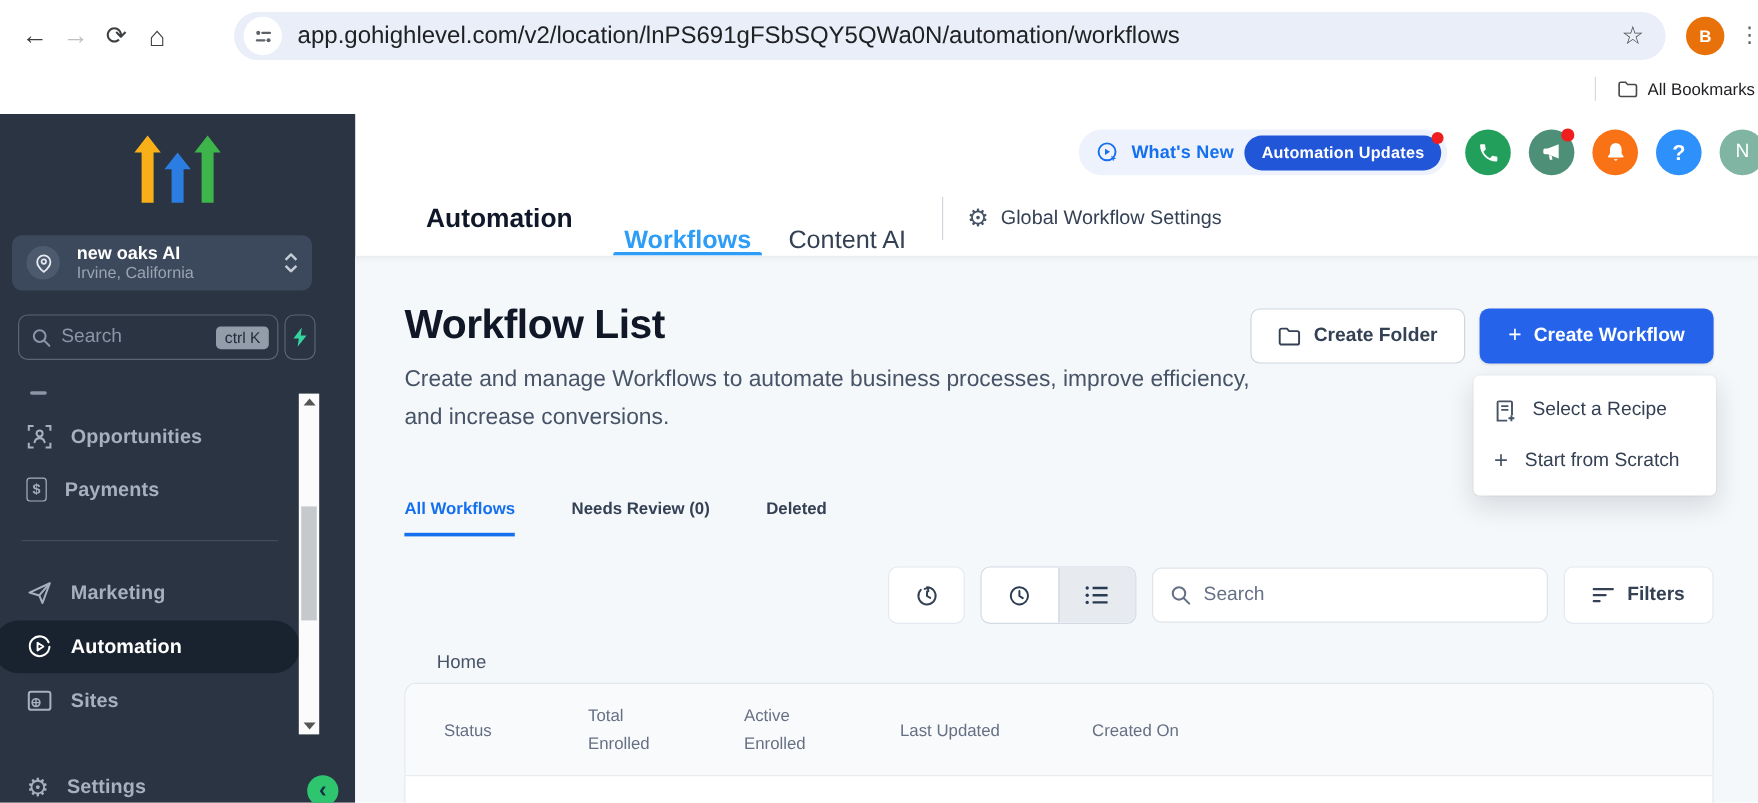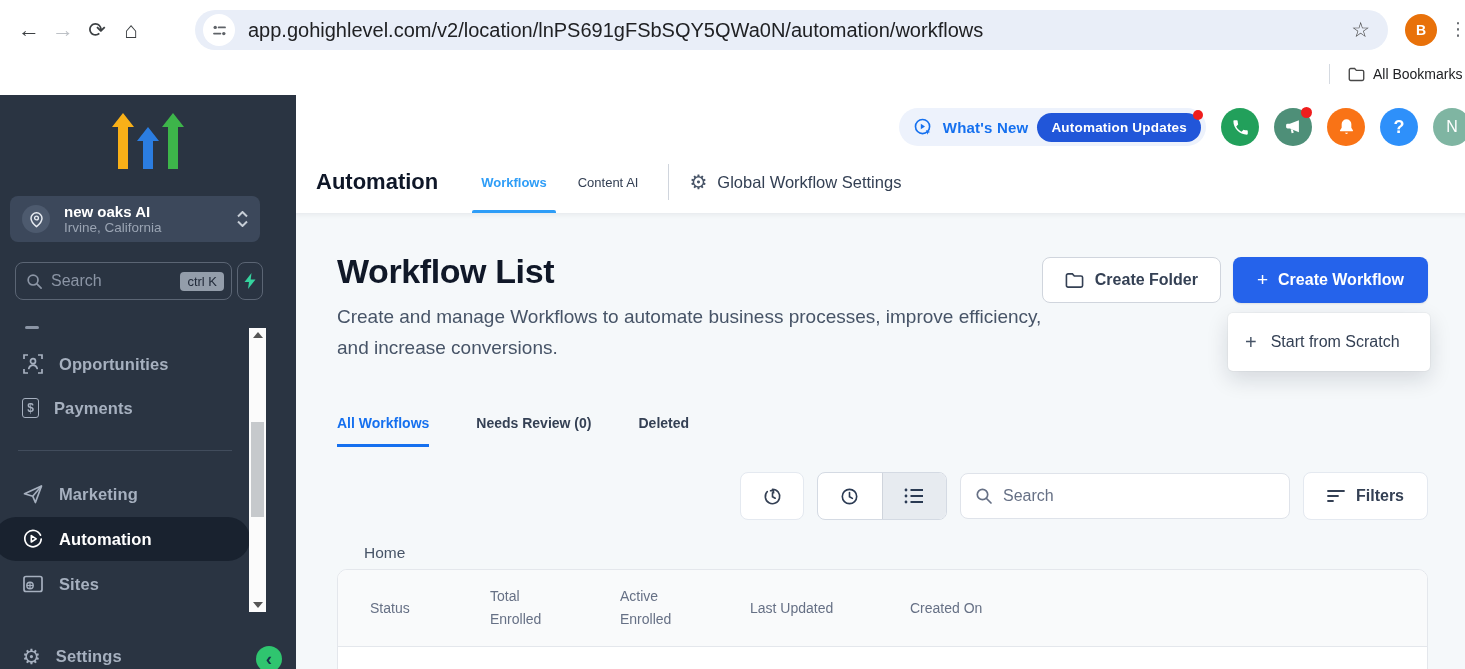--- a/index.html
+++ b/index.html
@@ -52,37 +52,37 @@
   
   .sb-scroll { position:absolute; left:249px; top:233px; width:17px; height:284px; background:#fbfbfb; }
   .sb-arrow { position:absolute; left:0; width:17px; height:14px; display:flex; align-items:center; justify-content:center; }
   .tri-up { width:0; height:0; border-left:5px solid transparent; border-right:5px solid transparent; border-bottom:6px solid #555; }
   .tri-down { width:0; height:0; border-left:5px solid transparent; border-right:5px solid transparent; border-top:6px solid #555; }
   .sb-thumb { position:absolute; left:2px; top:94px; width:13px; height:95px; background:#c6c9cc; }
   .collapse-btn { position:absolute; left:256px; top:551px; width:26px; height:26px; border-radius:50%; background:#2fc56f; color:#16324a; font-size:19px; font-weight:bold; display:flex; align-items:center; justify-content:center; z-index:5; cursor:pointer; }
 
   
   .main { flex:1; min-width:0; display:flex; flex-direction:column; position:relative; }
-  .main-header { height:118px; background:#fff; position:relative; flex:none; }
+  .main-header { height:118px; background:#fff; position:relative; flex:none;margin-left:39px; }
   .notif-row { position:absolute; top:13px; right:-6px; display:flex; align-items:center; gap:15px; }
   .wn-pill { height:38px; background:#edf2fc; border-radius:19px; display:flex; align-items:center; padding:0 5px 0 14px; gap:9px; cursor:pointer; }
   .wn-label { color:#1570ef; font-size:15px; font-weight:bold; letter-spacing:.2px; }
   .au-pill { position:relative; background:#2156d9; color:#fff; font-size:13.5px; font-weight:bold; border-radius:15px; padding:7px 14px; letter-spacing:.2px; }
   .dot { position:absolute; width:10px; height:10px; border-radius:50%; background:#ef1d1d; }
   .au-dot { top:-3px; right:-2px; }
   .circ { position:relative; width:38px; height:38px; border-radius:50%; display:flex; align-items:center; justify-content:center; color:#fff; cursor:pointer; flex:none; }
   .c-phone { background:#22a05b; }
   .c-mega  { background:#4e8f78; }
   .c-bell  { background:#f97316; }
   .c-help  { background:#2e90fa; font-size:18px; font-weight:bold; }
   .c-user  { background:#7fb5a2; font-size:16px; }
   .mega-dot { top:-1px; right:0px; width:11px; height:11px; }
   .header-row { position:absolute; left:20px; right:0; bottom:0; height:62px; display:flex; align-items:center; }
   .hdr-title { font-size:22px; font-weight:bold; color:#0f1728; margin-right:34px; }
-  .hdr-tab { position:relative; height:62px; display:flex; align-items:center; padding:0 9px; margin-right:13px; font-size:13px; color:#344054; cursor:pointer; }
+  .hdr-tab { position:relative; height:62px; display:flex; align-items:flex-end; padding:0 9px; margin-right:13px; font-size:21px; color:#344054; cursor:pointer; }
   .hdr-tab.active { color:#2e9df7; font-weight:bold; }
   .hdr-tab.active .tab-underline { position:absolute; left:0; right:0; bottom:0; height:3px; background:#2e9df7; border-radius:2px 2px 0 0; }
   .hdr-sep { width:1px; height:36px; background:#d0d5dd; margin:0 20px 0 8px; }
   .gws { display:flex; align-items:center; gap:10px; font-size:16.5px; color:#344054; cursor:pointer; }
   .gws .glyph-gear { color:#475467; font-size:20px; }
 
   
   .content { flex:1; background:#f5f8fa; position:relative; box-shadow:inset 0 7px 7px -7px rgba(16,24,40,.10); }
   .page-head { position:absolute; top:36px; left:41px; width:710px; }
   .page-title { font-size:34px; font-weight:bold; color:#101828; letter-spacing:-.4px; line-height:44px; }
@@ -339,20 +339,31 @@
           <span>Create Folder</span>
         </div>
         <div class="btn btn-create">
           <span class="plus">+</span>
           <span>Create Workflow</span>
         </div>
       </div>
 
       <div class="dropdown">
         <div class="dd-item">
+          <svg width="18" height="19" viewBox="0 0 18 19">
+            <path d="M4 1.5h10a1 1 0 0 1 1 1V13" fill="none" stroke="#475467" stroke-width="1.6"></path>
+            <path d="M4 1.5a1 1 0 0 0-1 1V17.5h8" fill="none" stroke="#475467" stroke-width="1.6"></path>
+            <line x1="6" y1="5.5" x2="12" y2="5.5" stroke="#475467" stroke-width="1.4"></line>
+            <line x1="6" y1="8.5" x2="12" y2="8.5" stroke="#475467" stroke-width="1.4"></line>
+            <line x1="14.5" y1="13" x2="14.5" y2="18" stroke="#475467" stroke-width="1.6"></line>
+            <line x1="12" y1="15.5" x2="17" y2="15.5" stroke="#475467" stroke-width="1.6"></line>
+          </svg>
+          <span>Select a Recipe</span>
+        </div>
+        <div class="dd-item">
           <span class="plus">+</span>
           <span>Start from Scratch</span>
         </div>
       </div>
 
       <div class="wf-tabs">
         <span class="wf-tab active">All Workflows</span>
         <span class="wf-tab">Needs Review (0)</span>
         <span class="wf-tab">Deleted</span>
       </div>

